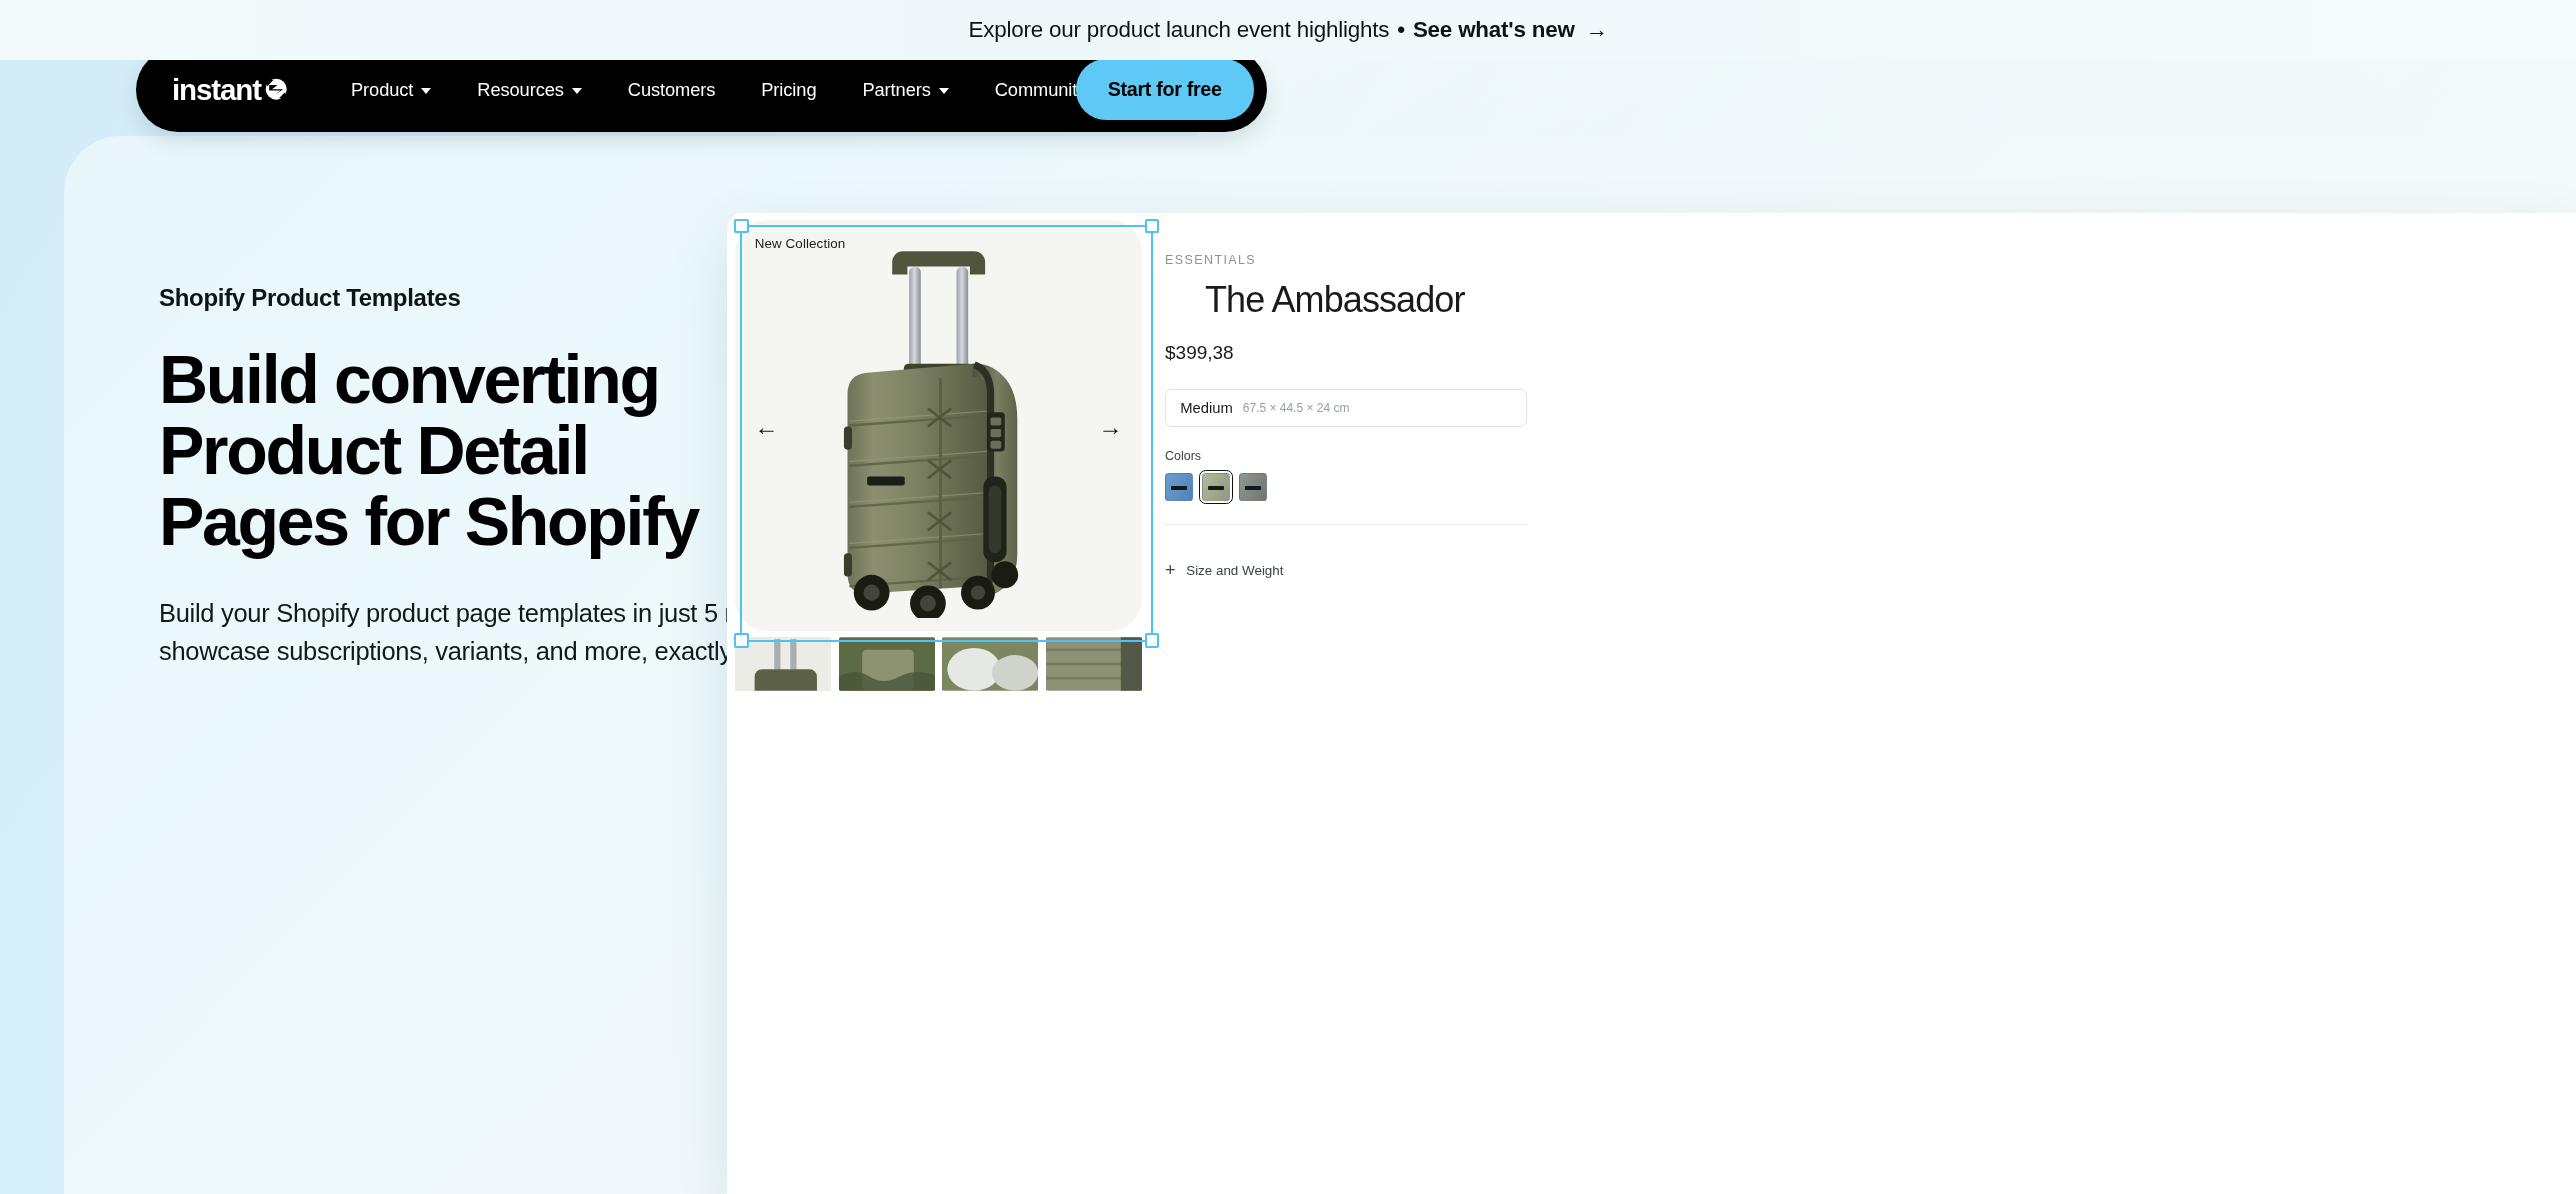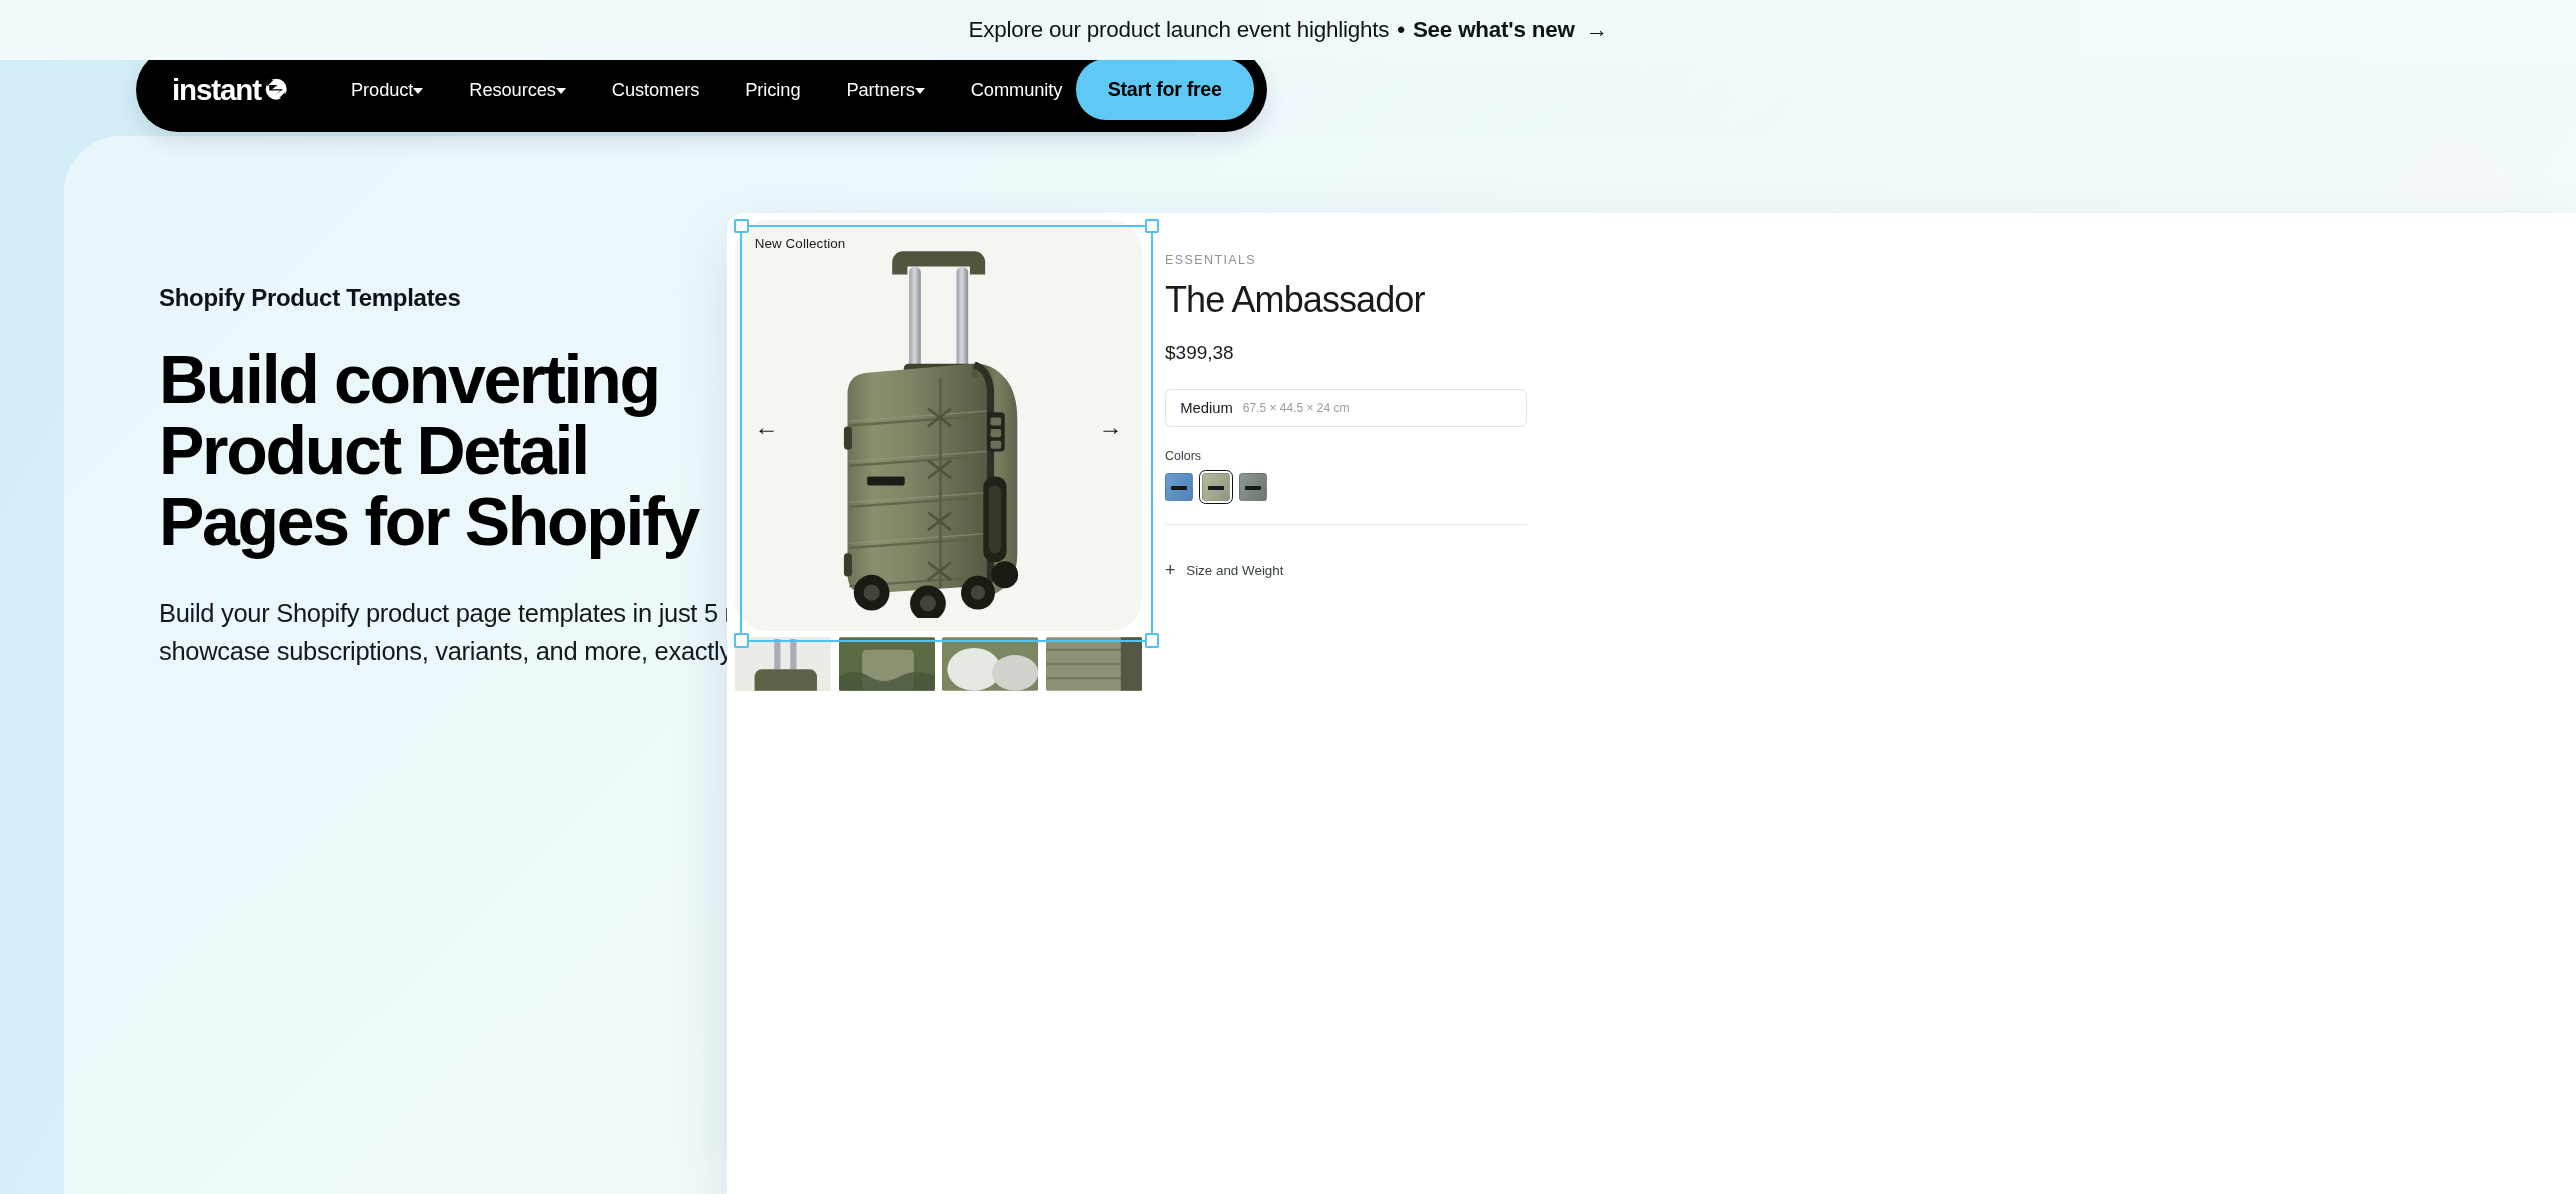--- a/index.html
+++ b/index.html
@@ -52,21 +52,21 @@
     display:flex; align-items:center; padding:0 0 0 36px;
     box-shadow:0 9px 21.5px rgba(12,40,60,.12);
     z-index:40;
   }
   .logo{ display:flex; align-items:center; gap:3.6px; margin-right:41px; }
   .logo-text{ color:#fff; font-size:29.5px; font-weight:700; letter-spacing:-1.1px; }
   .logo-mark{ width:22.4px; height:22.4px; display:block; }
 
   .nav-links{ display:flex; align-items:center; gap:0; }
   .nav-item{
-    display:flex; align-items:center; gap:0;
+    display:flex; align-items:center; gap:8px;
     color:#fff; font-size:18.3px; font-weight:500;
     padding:0 23px; cursor:pointer; white-space:nowrap; letter-spacing:-0.1px;
   }
   .caret{
     width:0;height:0;border-left:5.4px solid transparent;border-right:5.4px solid transparent;
     border-top:6.3px solid #fff; display:block; margin-top:2.7px;
   }
   .cta{
     position:absolute; right:13.4px; top:11.6px;
     height:61px; padding:0 32px; border-radius:30px;
@@ -138,21 +138,21 @@
   .h-tl{ left:-8px; top:-8px; }
   .h-tr{ right:-8px; top:-8px; }
   .h-bl{ left:-8px; bottom:-8px; }
   .h-br{ right:-8px; bottom:-8px; }
 
   
   .info{
     position:absolute; left:438px; top:40px; width:385px;
   }
   .brandline{ font-size:12.5px; letter-spacing:1.4px; color:#8b9490; font-weight:500;}
-  .ptitle{ margin-top:11.6px; font-size:36px; font-weight:400; color:#1a1a1a; letter-spacing:-0.9px; white-space:nowrap;}
+  .ptitle{ margin-top:11.6px; font-size:36px; font-weight:400; color:#1a1a1a; letter-spacing:-0.9px; white-space:nowrap;margin-left:40px;}
   .pprice{ margin-top:21.5px; font-size:19px; color:#1a1a1a; }
   .pdesc{ margin-top:25px; font-size:12px; line-height:1.62; color:#3b4441; width:322px;}
   .sizebox{
     margin-top:25px; height:38px; width:362px;
     border:0.9px solid #dfe4e2; border-radius:6.3px;
     display:flex; align-items:center; padding:0 14.3px; gap:9.8px;
     background:#fff; cursor:pointer;
   }
   .size-main{ font-size:14.8px; color:#1a1a1a; }
   .size-dim{ font-size:12px; color:#97a09c; }

